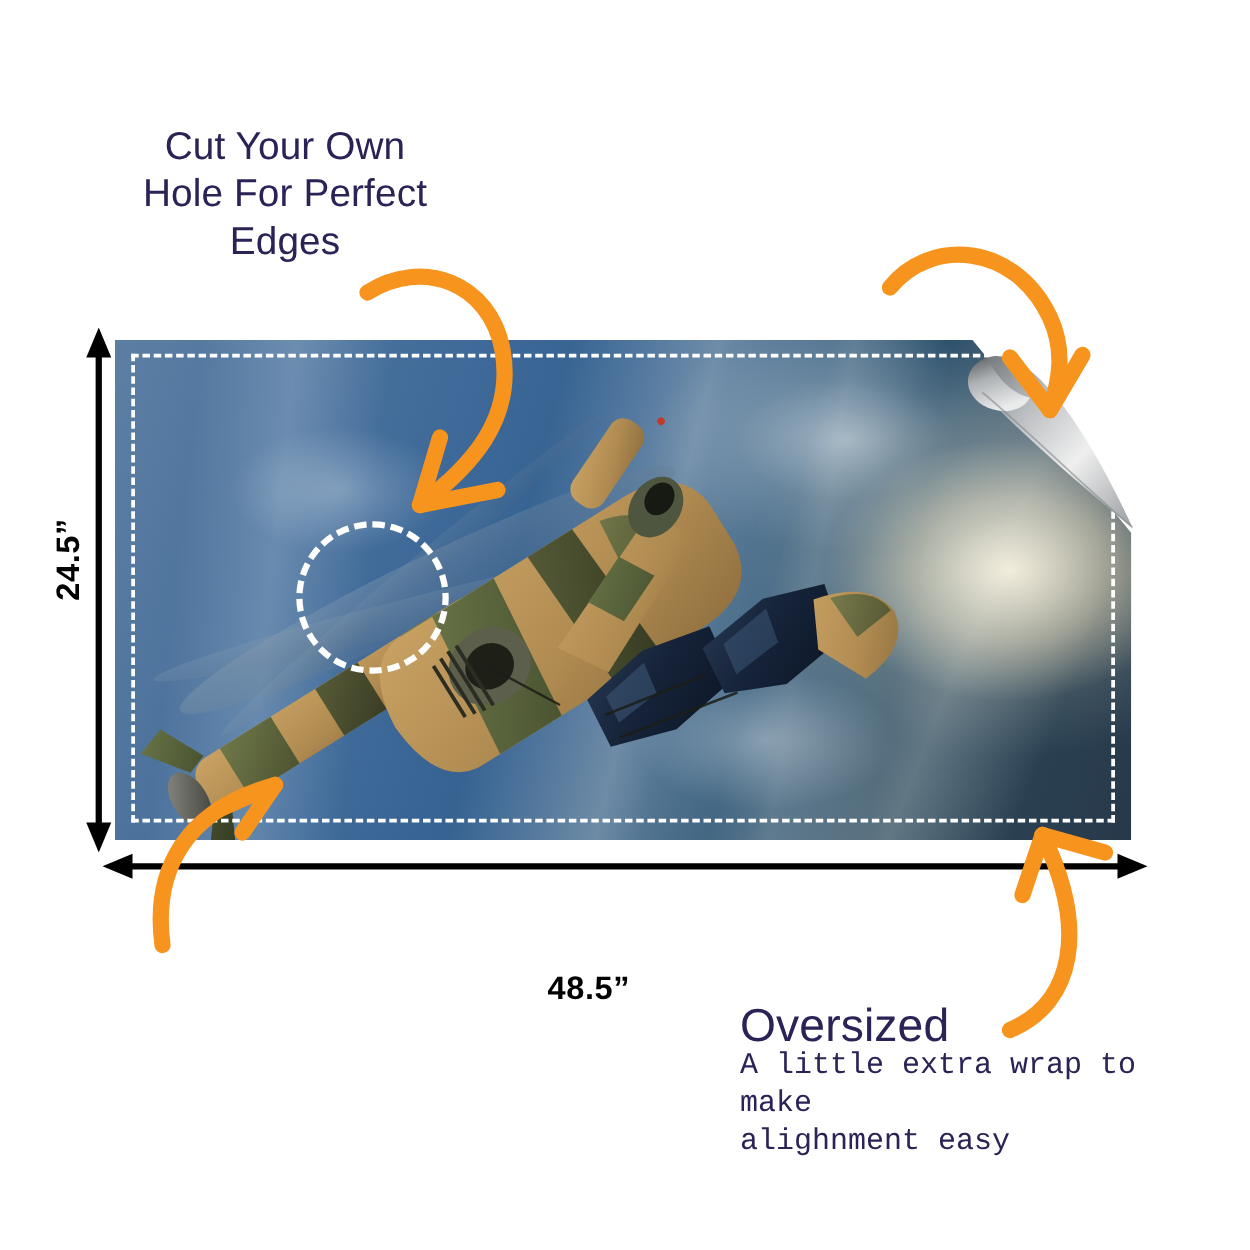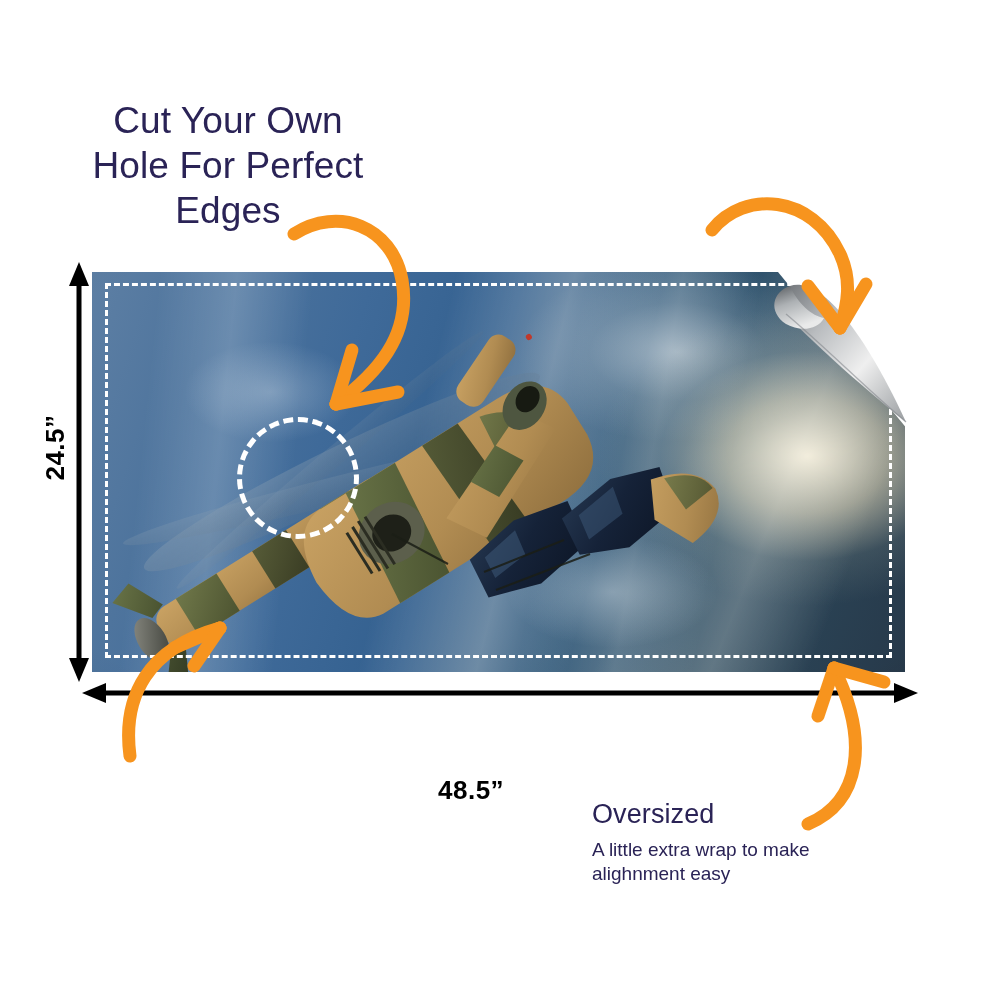--- a/index.html
+++ b/index.html
@@ -21,45 +21,46 @@
   
   .callout {
     position: absolute;
     color: #2a2356;
     font-family: "Liberation Sans", sans-serif;
     font-weight: 400;
     line-height: 1.22;
     white-space: pre-line;
     letter-spacing: 0.1px;
   }
-  .callout.big { font-size: 37px; }
+  .callout.big { font-size: 31px; }
   .callout.sub {
-    font-size: 19px;
+    font-size: 24px;
     line-height: 1.28;
     letter-spacing: 0;
+    font-family: Liberation Mono, monospace;
   }
 
   #callout-cut-hole {
     left: 78px; top: 98px;
     width: 300px;
     text-align: center;
   }
   #callout-vinyl {
     left: 398px; top: 152px;
     width: 320px;
     text-align: center;
   }
   #callout-ink {
     left: 128px; top: 726px;
     width: 330px;
     text-align: center;
   }
   #callout-oversized-title {
     left: 592px; top: 798px;
-    font-size: 27px;
+    font-size: 37px;
     text-align: center;
   }
   #callout-oversized-sub {
     left: 592px; top: 838px;
     width: 330px;
   }
 
   
   .dim-label {
     position: absolute;

